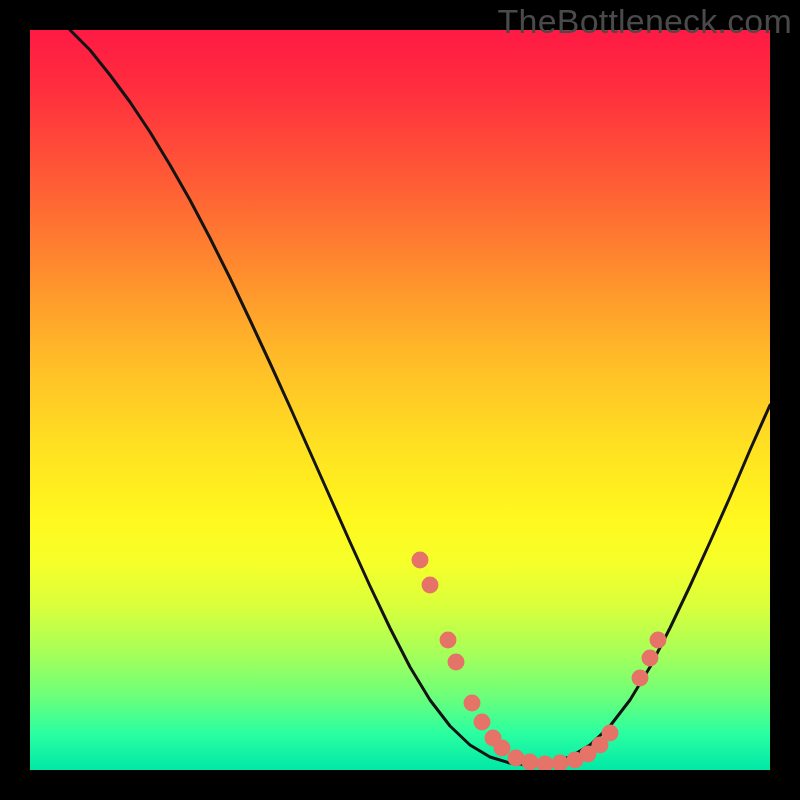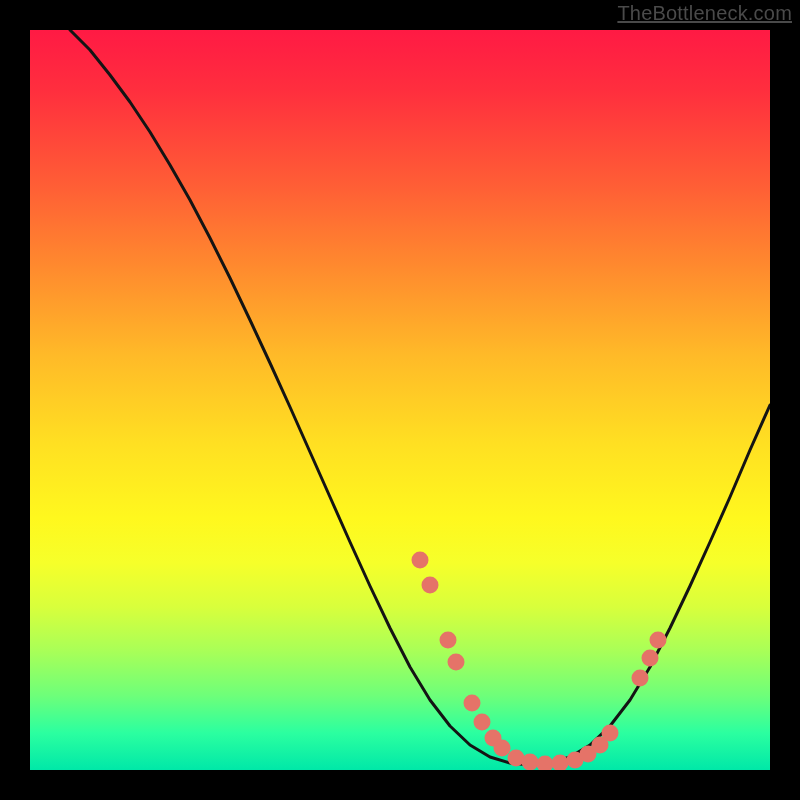--- a/index.html
+++ b/index.html
@@ -36,25 +36,24 @@
       #6dff7a 90%,
       #2bffa0 95%,
       #00e8a8 100%
     );
   }
   .watermark {
     position: absolute;
     top: 2px;
     right: 8px;
     color: #4a4a4a;
-    font-size: 20px;
+    font-size: 34px;
     font-weight: 500;
     letter-spacing: 0.2px;
     user-select: none;
-    text-decoration: underline;
   }
   svg.plot {
     position: absolute;
     left: 30px;
     top: 30px;
     width: 740px;
     height: 740px;
   }
 </style>
 </head>

